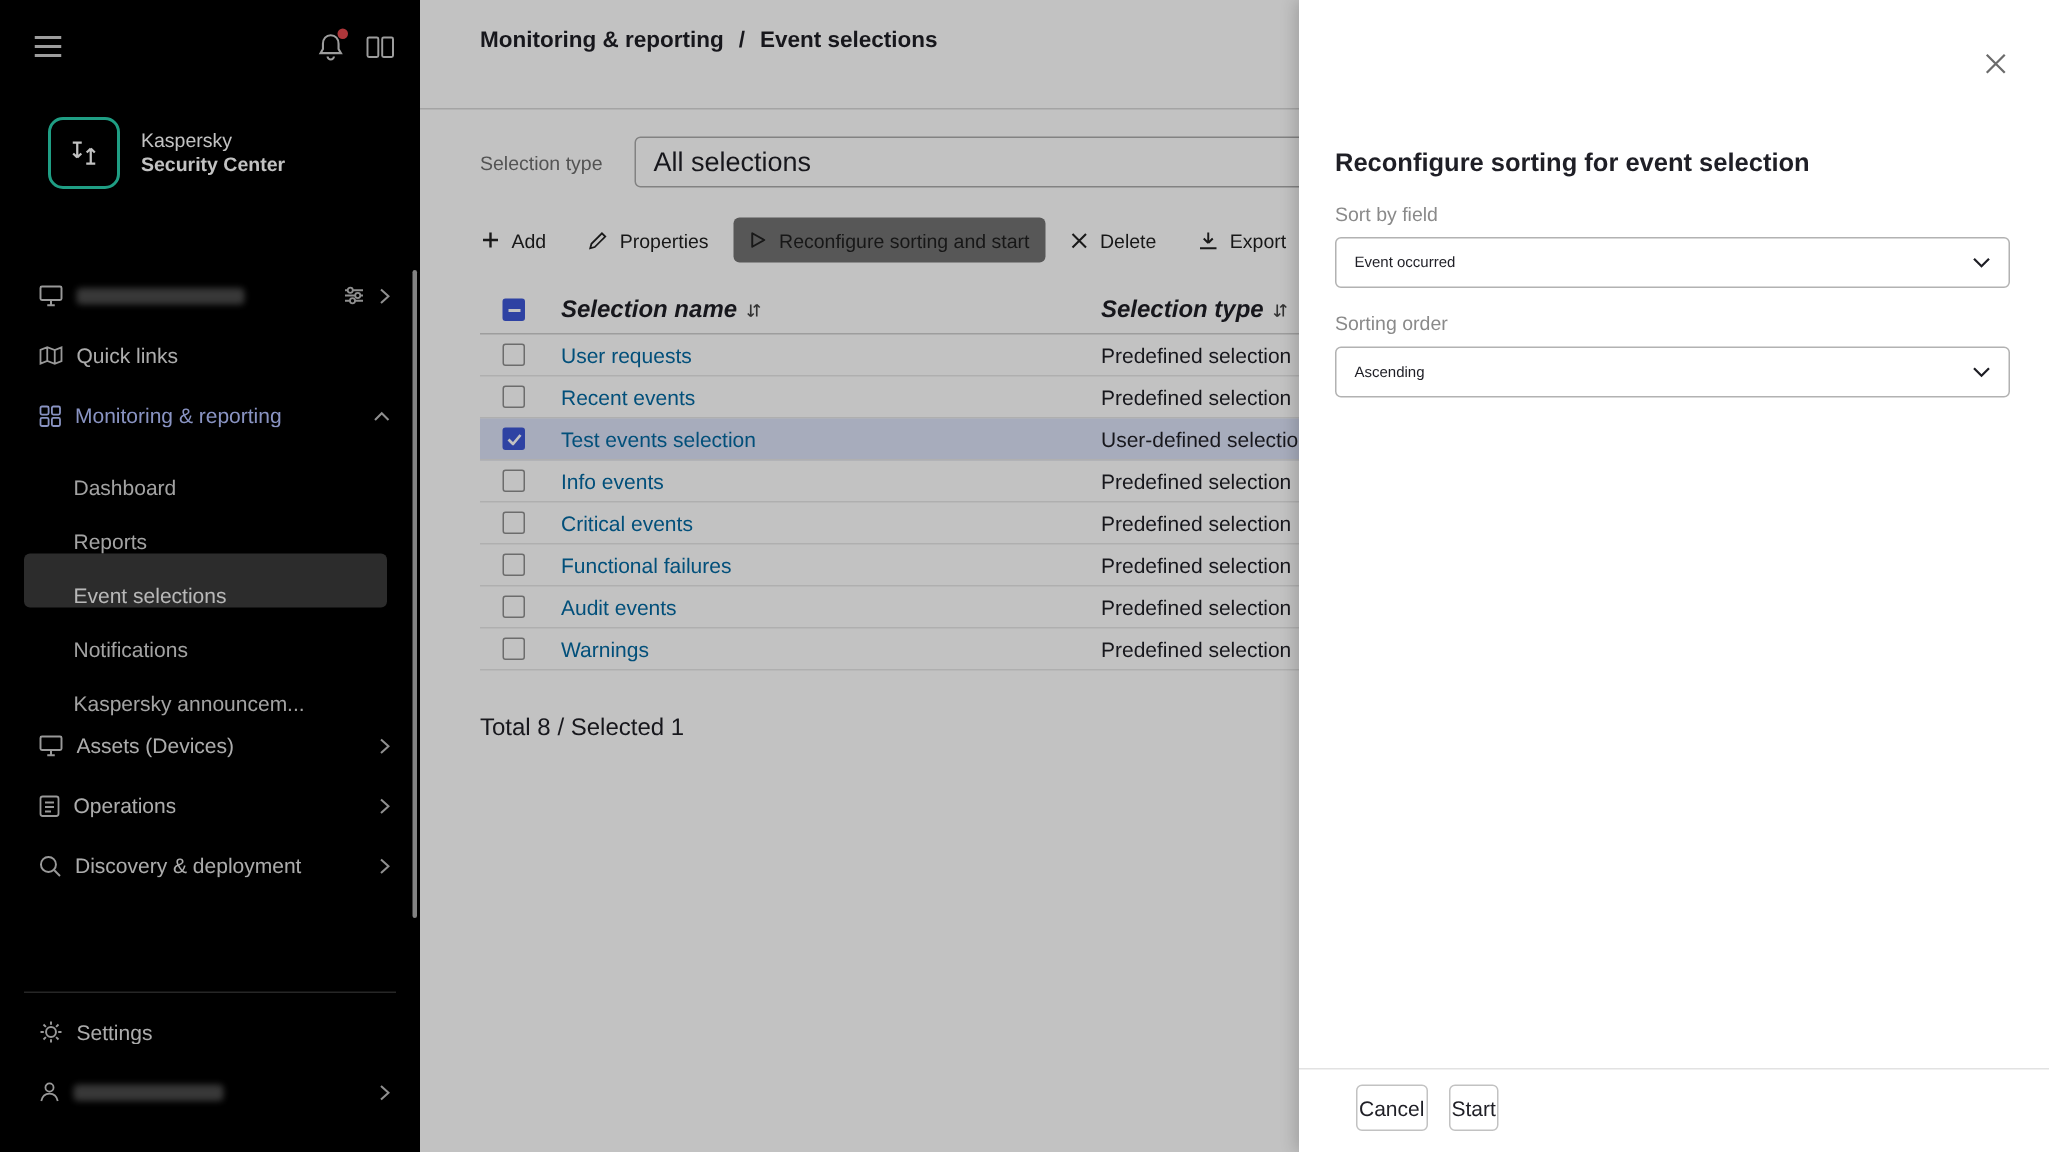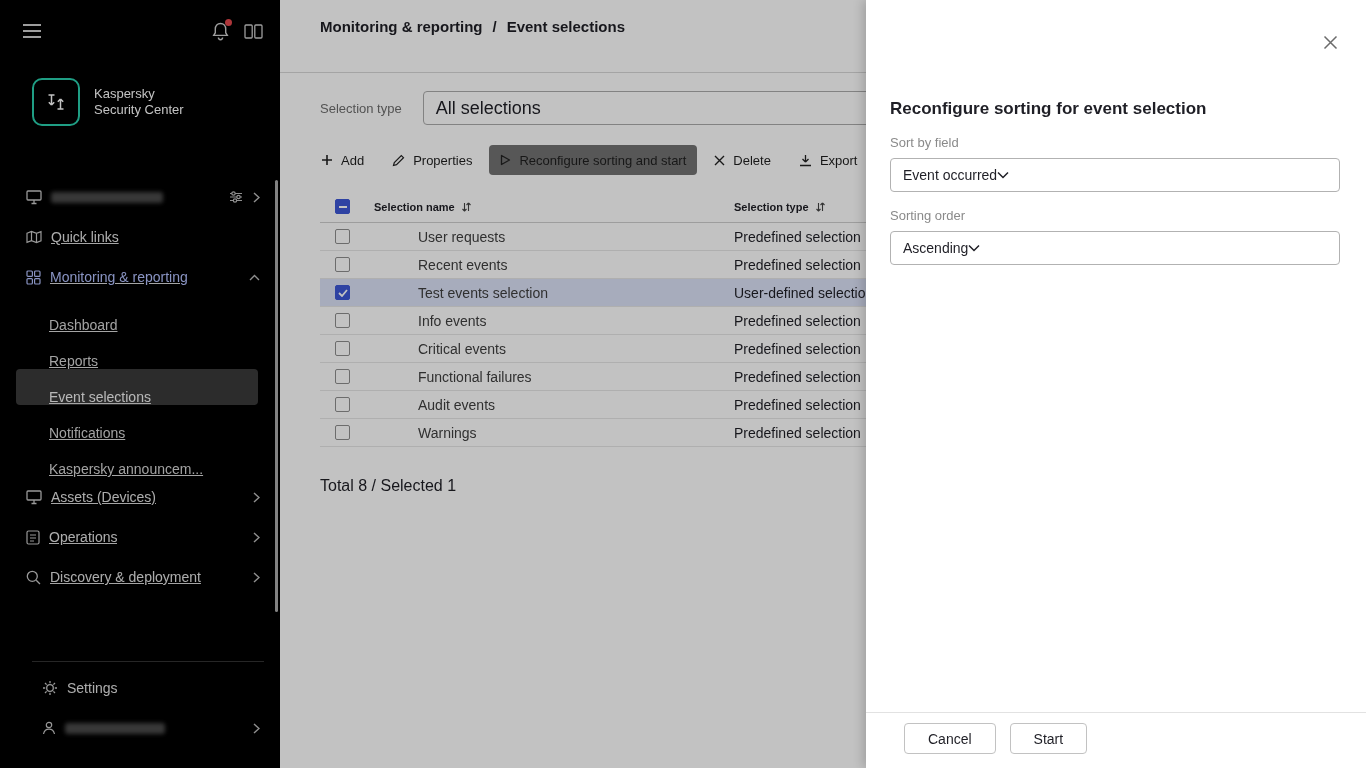--- a/index.html
+++ b/index.html
@@ -11,67 +11,67 @@
   .sidebar { position:absolute; left:0; top:0; width:280px; height:768px; background:#000; color:#d9d9d9; }
   .sb-top { position:absolute; top:0; left:0; right:0; height:64px; }
   .icon-btn { position:absolute; background:none; border:none; cursor:pointer; color:#cfcfcf; }
   .hamburger { top:24px; left:23px; }
   .bell { top:22px; left:212px; }
   .bell-dot { position:absolute; top:-3px; right:-3px; width:7px; height:7px; border-radius:50%; background:#e5484d; }
   .book { top:24px; left:244px; }
   .brand { position:absolute; top:78px; left:32px; display:flex; align-items:center; gap:14px; }
   .logo { width:48px; height:48px; border:2px solid #2ad0ae; border-radius:10px; display:flex; align-items:center; justify-content:center; }
   .brand-text { font-size:13px; line-height:1.25; color:#ffffff; }
-  .brand-line2 { font-weight:400; }
-  .nav { position:absolute; top:177px; left:0; right:0;text-decoration:underline; }
+  .brand-line2 { font-weight:700; }
+  .nav { position:absolute; top:177px; left:0; right:0; }
   .nav-row { height:40px; display:flex; align-items:center; padding:0 20px 0 26px; gap:9px; font-size:14px; color:#e3e3e3; cursor:pointer; }
   .nav-row .lbl { white-space:nowrap; overflow:hidden; text-overflow:ellipsis; }
   .nav-row .right { margin-left:auto; display:flex; align-items:center; gap:10px; color:#bdbdbd; }
   .nav-sub { height:36px; display:flex; align-items:flex-end; padding:0 22px 0 49px; font-size:14px; color:#d6d6d6; cursor:pointer; }
   .nav-sub.active { background:#3a3a3a; border-radius:4px; margin:0 22px 0 16px; padding-left:33px; color:#f2f2f2; }
   .nav-row.section-open { color:#b4c2ff; }
   .redact { display:inline-block; height:11px; width:112px; background:#4a4a4a; border-radius:3px; filter:blur(2px); }
-  .sb-bottom { position:absolute; top:661px; left:16px; right:0; }
+  .sb-bottom { position:absolute; top:661px; left:0; right:0; }
   .sb-divider { height:1px; background:#333; margin:0 16px 6px 16px; }
   .sb-scroll { position:absolute; right:2px; top:180px; width:3px; height:432px; border-radius:2px; background:#c9c9c9; opacity:.85; }
   .sidebar svg { flex:none; }
 
   
   .main { position:absolute; left:280px; top:0; width:1086px; height:768px; background:#ffffff; }
   .topbar { height:73px; border-bottom:1px solid #d8d8d8; display:flex; align-items:flex-start; padding:18px 0 0 40px; gap:10px; font-size:15px; font-weight:700; color:#1f1f26; }
   .filter-row { margin:18px 0 0 40px; display:flex; align-items:center; gap:21px; }
   .filter-label { font-size:13px; color:#6e6e6e; }
   .dropdown { width:600px; height:34px; border:1px solid #ababab; border-radius:4px; background:#fff; display:flex; align-items:center; justify-content:space-between; padding:0 12px; font-size:18px; color:#1f1f26; cursor:pointer; }
   .toolbar { margin:20px 0 0 30px; display:flex; align-items:center; gap:6px; }
   .tbtn { display:flex; align-items:center; gap:8px; height:30px; padding:0 11px; background:none; border:none; border-radius:4px; font-size:13px; color:#1f1f1f; font-family:inherit; cursor:pointer; white-space:nowrap; }
   .tbtn.pressed { background:#737373; }
   .table { margin:16px 0 0 40px; width:620px; }
-  .thead { display:grid; grid-template-columns:54px 360px auto; align-items:center; height:32px; border-bottom:1px solid #cfcfcf; font-size:11px; font-weight:700; color:#1f1f26; }
+  .thead { display:grid; grid-template-columns:54px 360px auto; align-items:center; height:32px; border-bottom:1px solid #cfcfcf; font-size:16px; font-weight:700; color:#1f1f26;font-style:italic; }
   .trow { display:grid; grid-template-columns:54px 360px auto; align-items:center; height:28px; border-bottom:1px solid #e7e7e7; font-size:14px; }
   .trow.selected { background:#dce2f7; }
   .th-cell { display:flex; align-items:center; gap:6px; }
   .cb { width:15px; height:15px; margin-left:15px; border:1.5px solid #8f8f8f; border-radius:2px; background:#fff; display:flex; align-items:center; justify-content:center; cursor:pointer; }
   .cb.checked, .cb.ind { background:#3d57d6; border-color:#3d57d6; }
   .cb.ind::after { content:""; width:8px; height:2px; background:#fff; }
-  .link { color:#404040; text-decoration:none; cursor:pointer;margin-left:44px; }
+  .link { color:#0369a1; text-decoration:none; cursor:pointer; }
   .type-cell { color:#1f1f26; white-space:nowrap; overflow:hidden; }
   .summary { margin:30px 0 0 40px; font-size:16px; color:#1f1f26; }
 
   
   .dim { position:absolute; left:0; top:0; width:866px; height:768px; background:rgba(0,0,0,.24); z-index:40; }
 
   
   .drawer { position:absolute; right:0; top:0; width:500px; height:768px; background:#fff; z-index:50; box-shadow:-3px 0 10px rgba(0,0,0,.18); }
   .d-close { position:absolute; top:33px; right:26px; background:none; border:none; cursor:pointer; padding:2px; }
   .d-body { position:absolute; top:0; left:24px; right:26px; }
   .d-title { margin-top:99px; font-size:17px; font-weight:700; color:#1f1f26; }
   .f-label { margin-top:16px; font-size:13px; color:#8a8a8a; }
-  .select { margin-top:8px; height:34px; border:1px solid #b2b2b2; border-radius:4px; background:#fff; display:flex; align-items:center; justify-content:flex-start; padding:0 12px; font-size:14px; color:#1f1f26; cursor:pointer; }
+  .select { margin-top:8px; height:34px; border:1px solid #b2b2b2; border-radius:4px; background:#fff; display:flex; align-items:center; justify-content:space-between; padding:0 12px; font-size:10px; color:#1f1f26; cursor:pointer; }
   .d-footer { position:absolute; left:0; right:0; bottom:0; height:56px; border-top:1px solid #e2e2e2; display:flex; align-items:flex-start; gap:14px; padding:10px 0 0 38px; }
-  .btn { height:31px; padding:0 23px; background:#fff; border:1px solid #c2c2c2; border-radius:4px; font-size:14px; color:#1f1f26; font-family:inherit; cursor:pointer; }
+  .btn { height:31px; padding:0 1px; background:#fff; border:1px solid #c2c2c2; border-radius:4px; font-size:14px; color:#1f1f26; font-family:inherit; cursor:pointer; }
 </style>
 </head>
 <body>
 
 <div class="app">
 
   <aside class="sidebar">
     <div class="sb-top">
       <button class="icon-btn hamburger">
         <svg width="18" height="14" viewBox="0 0 18 14">

